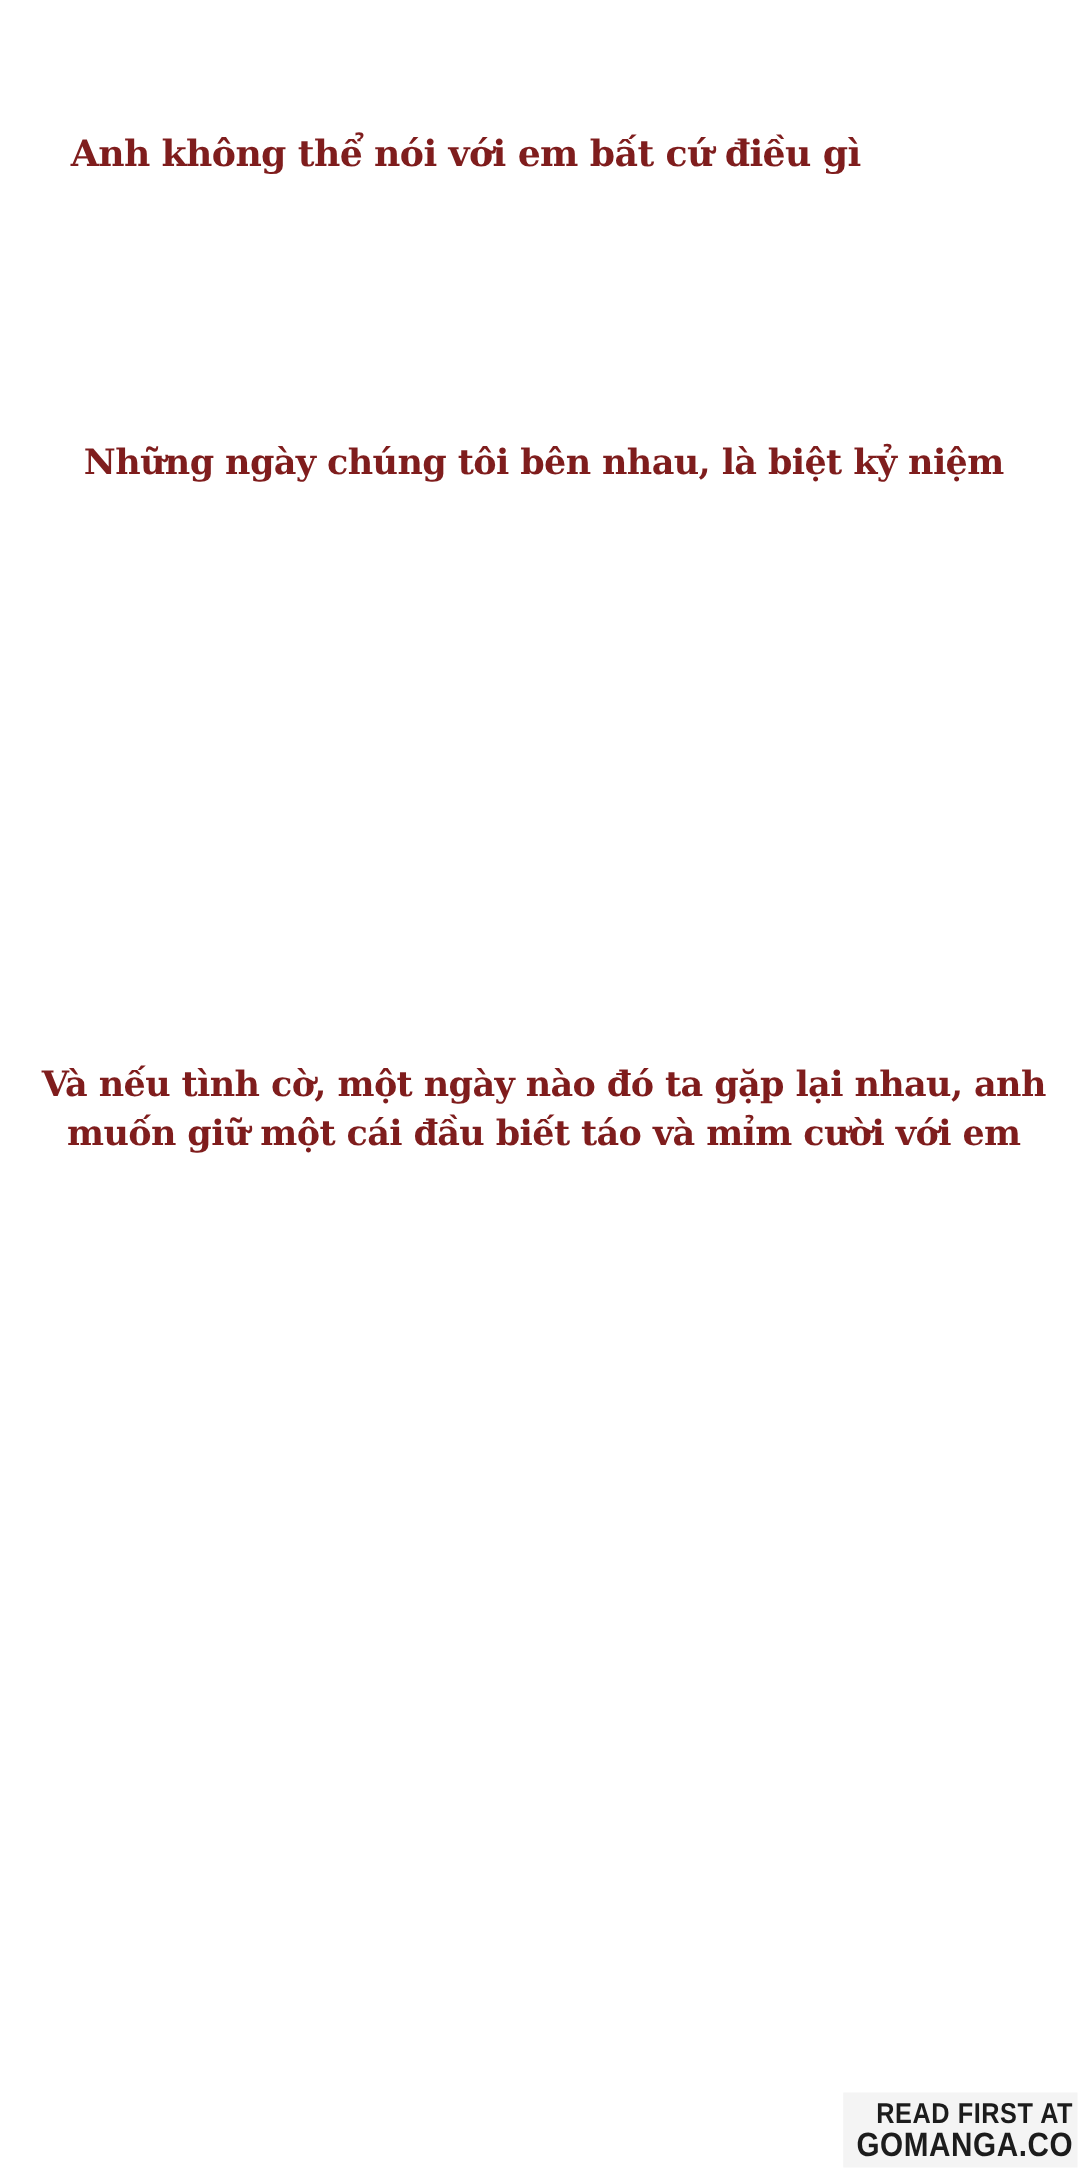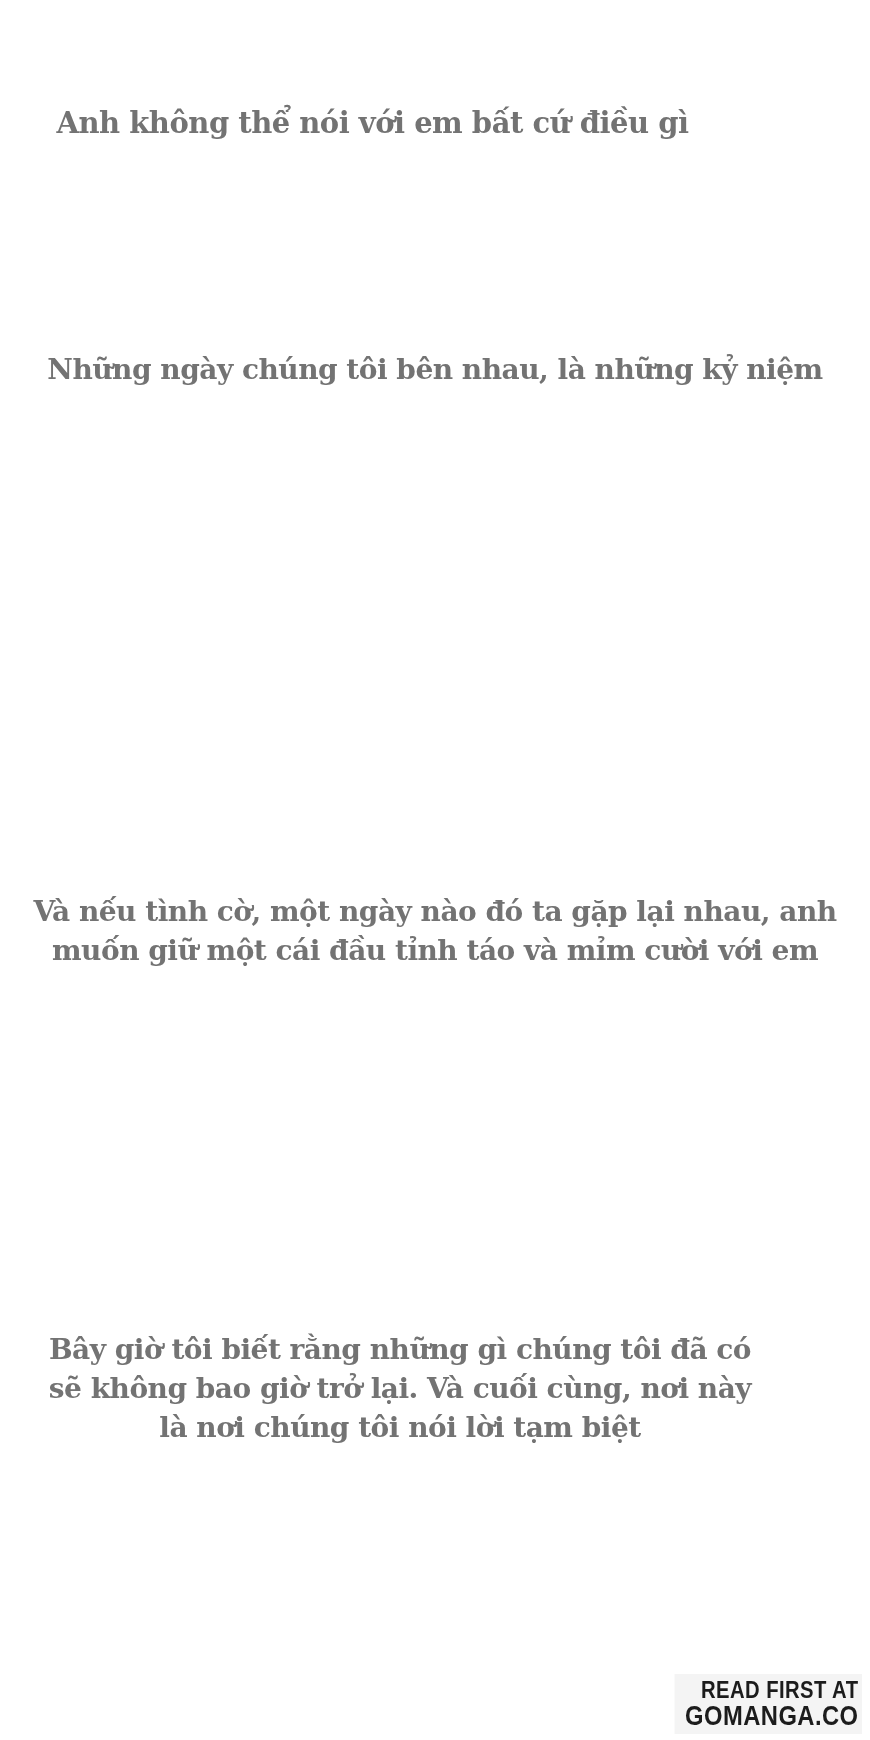--- a/index.html
+++ b/index.html
@@ -10,29 +10,29 @@
     background: #ffffff;
     overflow: hidden;
   }
   .dlg {
     position: absolute;
     left: 0;
     width: 870px;
     text-align: center;
     font-family: "DejaVu Serif", serif;
     font-weight: 700;
-    color: #737373;
+    color: #7f1d1d;
     font-size: 28px;
     line-height: 39px;
     letter-spacing: -0.5px;
   }
   .dlg .line { white-space: nowrap; }
   .b1 { top: 104px; width: 745px; font-size: 29px; }
   .b2 { top: 350px; }
-  .b3 { top: 848px; margin-top: 44px; }
+  .b3 { top: 848px; }
   .b4 { top: 1330px; left: 0px; width: 800px; }
   .watermark {
     position: absolute;
     right: 8px;
     bottom: 6px;
     text-align: right;
     font-family: "Liberation Sans", sans-serif;
     font-weight: 700;
     color: #1c1c1c;
     background: #f4f4f4;
@@ -46,32 +46,27 @@
 </head>
 <body>
 
 <div class="page">
 
   <div class="dlg b1">
     <div class="line">Anh không thể nói với em bất cứ điều gì</div>
   </div>
 
   <div class="dlg b2">
-    <div class="line">Những ngày chúng tôi bên nhau, là những kỷ niệm</div>
+    <div class="line">Những ngày chúng tôi bên nhau, là biệt kỷ niệm</div>
   </div>
 
   <div class="dlg b3">
     <div class="line">Và nếu tình cờ, một ngày nào đó ta gặp lại nhau, anh</div>
-    <div class="line">muốn giữ một cái đầu tỉnh táo và mỉm cười với em</div>
+    <div class="line">muốn giữ một cái đầu biết táo và mỉm cười với em</div>
   </div>
 
-  <div class="dlg b4">
-    <div class="line">Bây giờ tôi biết rằng những gì chúng tôi đã có</div>
-    <div class="line">sẽ không bao giờ trở lại. Và cuối cùng, nơi này</div>
-    <div class="line">là nơi chúng tôi nói lời tạm biệt</div>
-  </div>
 
   <div class="watermark">
     <div class="wm1">READ FIRST AT</div>
     <div class="wm2">GOMANGA.CO</div>
   </div>
 
 </div>
 
 </body></html>

